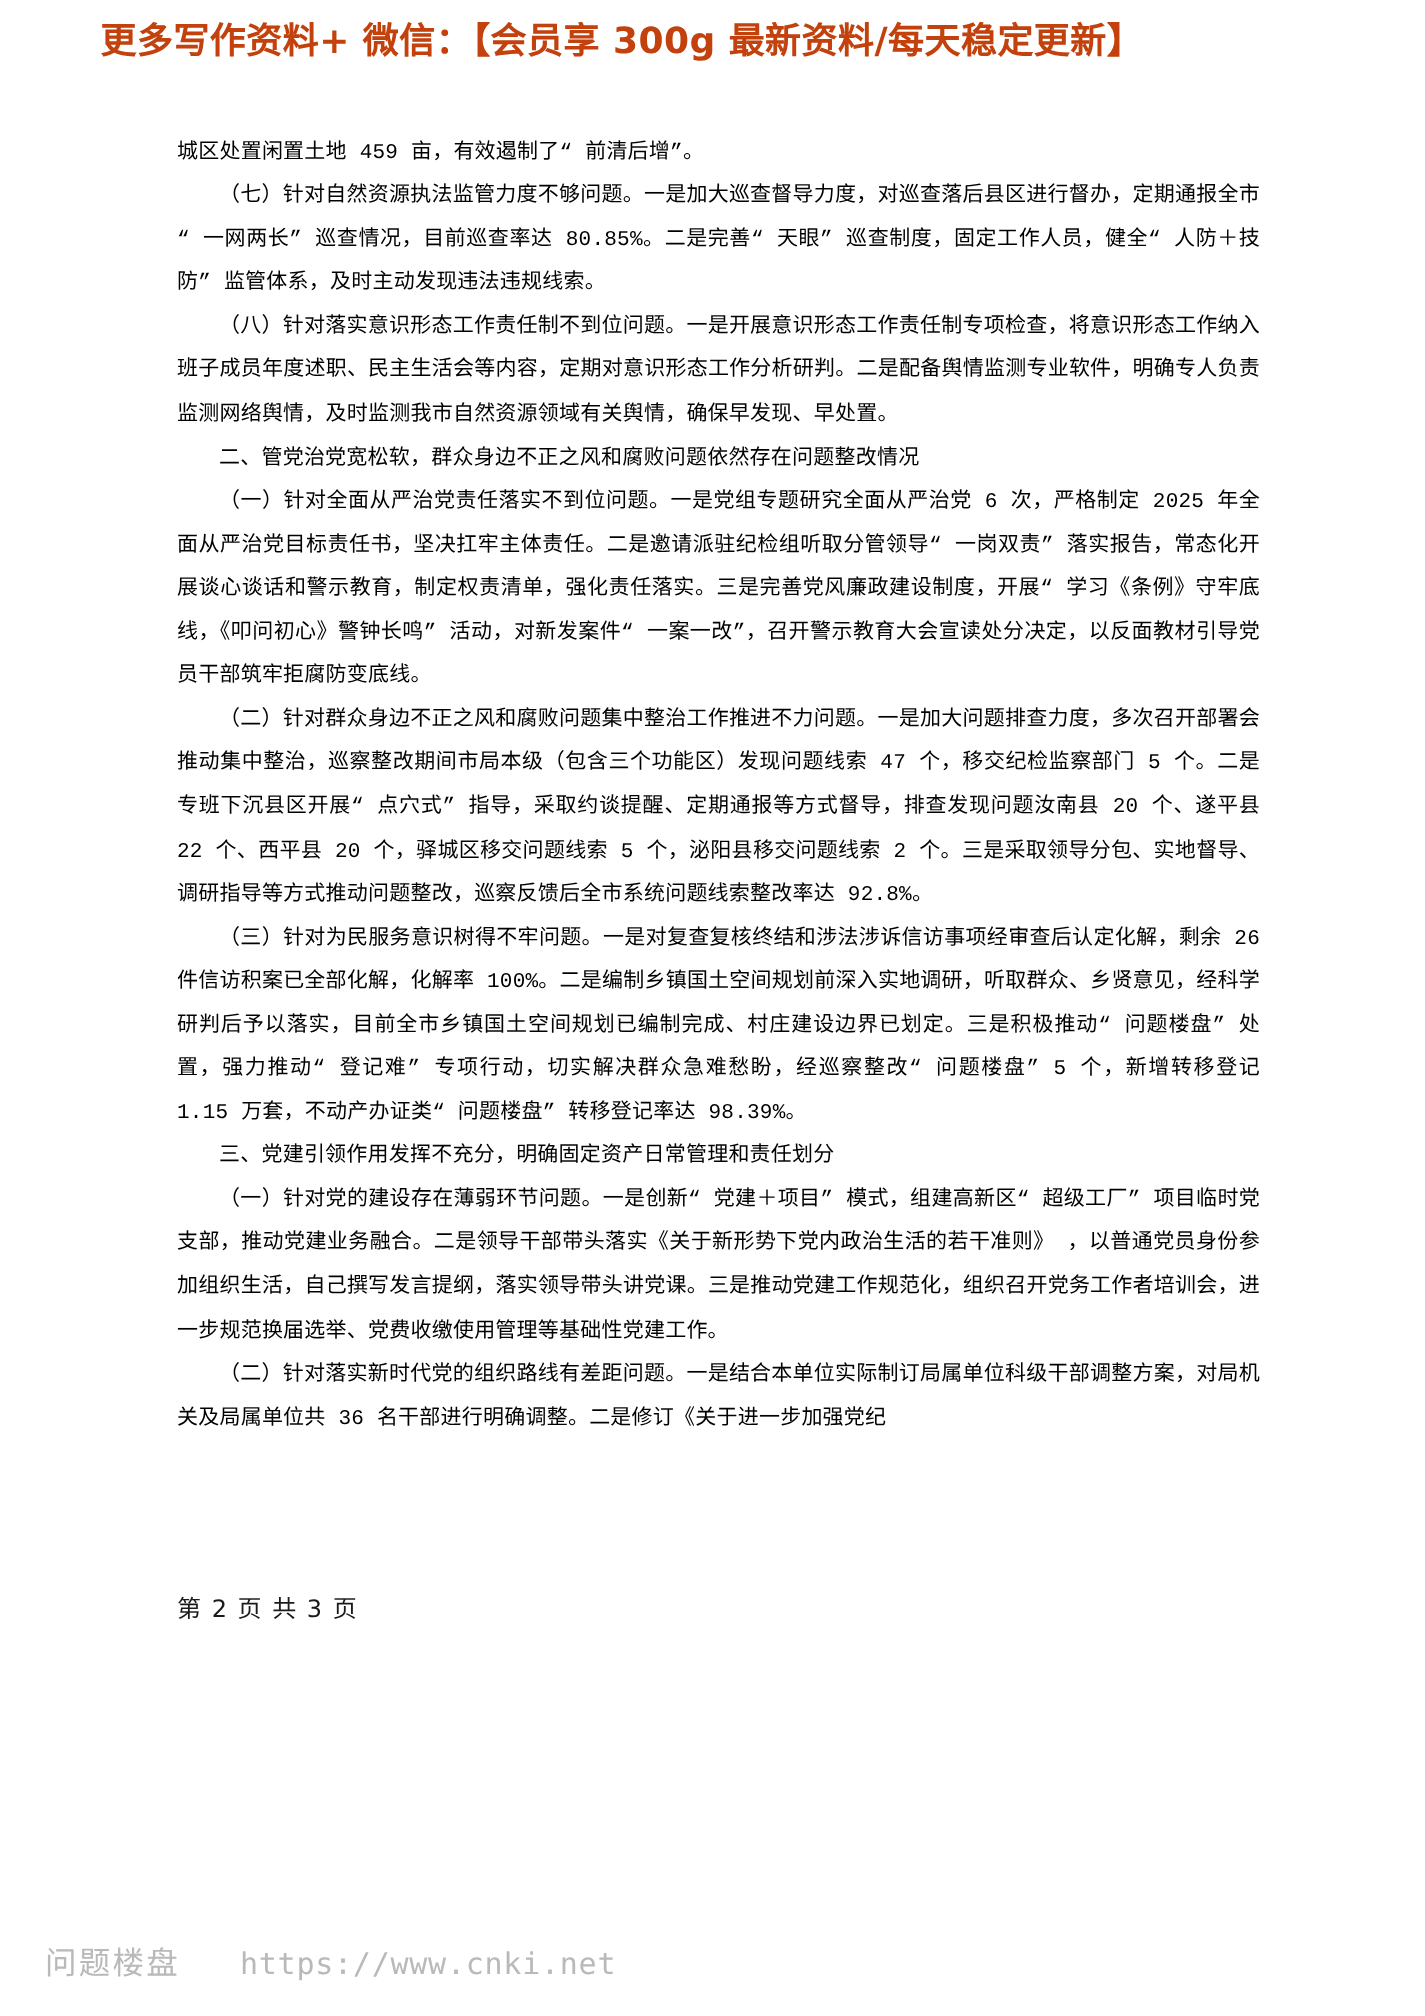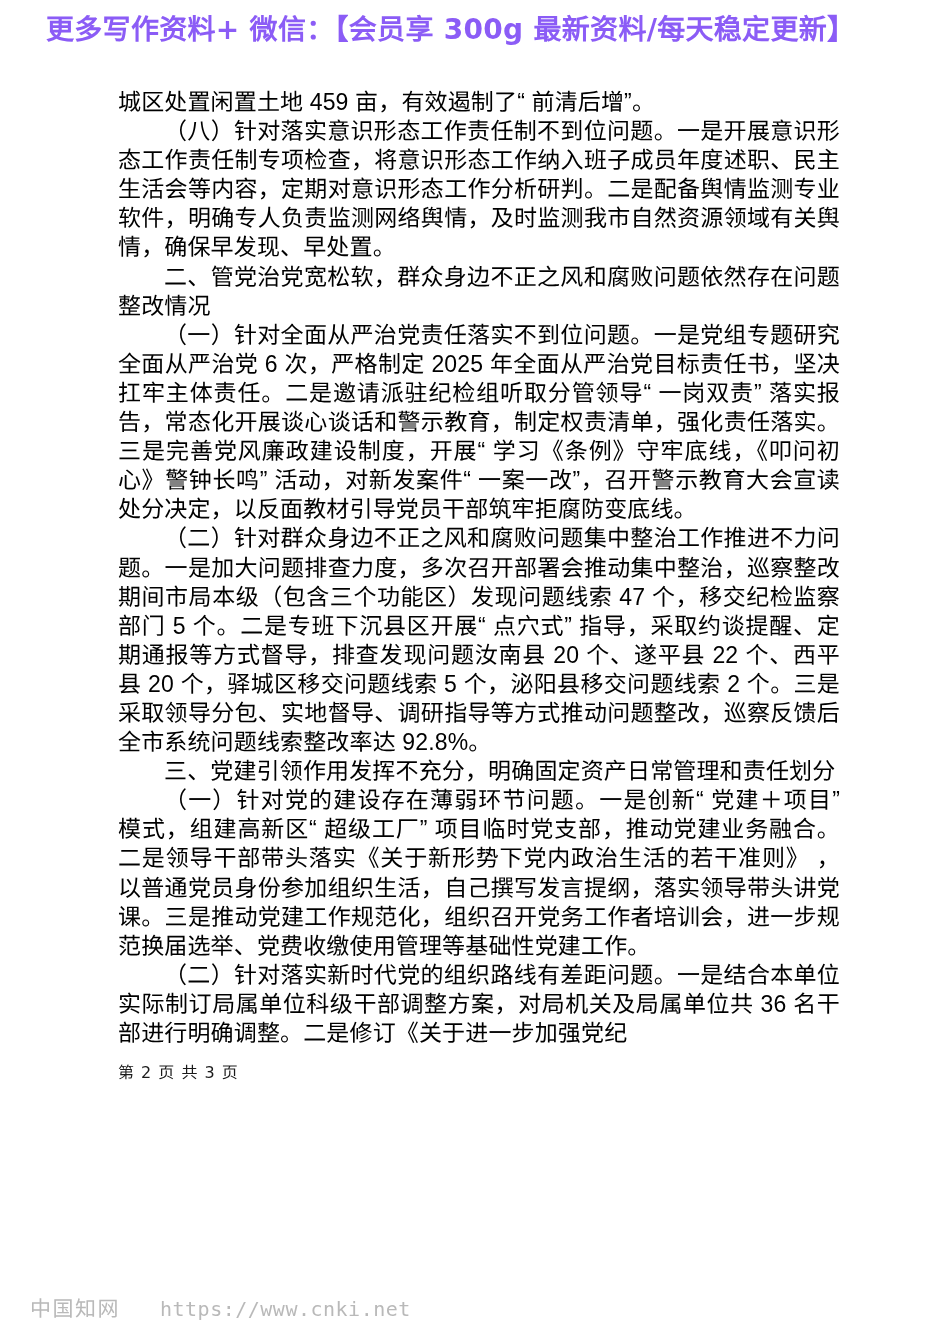--- a/index.html
+++ b/index.html
@@ -13,48 +13,48 @@
     width: 950px;
     height: 1344px;
     background: #ffffff;
     overflow: hidden;
     font-family: "DejaVu Sans", "Liberation Sans", sans-serif;
   }
 
   
   .promo-banner {
     position: absolute;
-    left: 46px;
+    left: 67px;
     top: 12px;
     width: 850px;
-    color: #8b5cf6;
-    font-size: 28px;
+    color: #c2410c;
+    font-size: 24px;
     font-weight: 700;
     letter-spacing: 0.3px;
     white-space: nowrap;
     line-height: 1.25;
     font-family: "DejaVu Sans", "Liberation Sans", sans-serif;
   }
 
   
   .doc-body {
     position: absolute;
     left: 118px;
     top: 88px;
     width: 722px;
   }
   .para {
     margin: 0;
-    font-size: 23px;
+    font-size: 14px;
     line-height: 29.1px;
     color: #000000;
     text-align: justify;
     text-justify: inter-ideograph;
     letter-spacing: 0.15px;
-    font-family: Liberation Sans, sans-serif;
+    font-family: Liberation Mono, monospace;
   }
   .para.indent {
     text-indent: 2em;
   }
 
   
   .page-footer {
     position: absolute;
     left: 118px;
     top: 1062px;
@@ -92,29 +92,31 @@
 </style>
 </head>
 <body>
 
 <div class="page">
 
   <div class="promo-banner">更多写作资料+ 微信：【会员享 300g 最新资料/每天稳定更新】</div>
 
   <div class="doc-body">
     <p class="para">城区处置闲置土地 459 亩，有效遏制了“ 前清后增”。</p>
+    <p class="para indent">（七）针对自然资源执法监管力度不够问题。一是加大巡查督导力度，对巡查落后县区进行督办，定期通报全市“ 一网两长” 巡查情况，目前巡查率达 80.85%。二是完善“ 天眼” 巡查制度，固定工作人员，健全“ 人防＋技防” 监管体系，及时主动发现违法违规线索。</p>
     <p class="para indent">（八）针对落实意识形态工作责任制不到位问题。一是开展意识形态工作责任制专项检查，将意识形态工作纳入班子成员年度述职、民主生活会等内容，定期对意识形态工作分析研判。二是配备舆情监测专业软件，明确专人负责监测网络舆情，及时监测我市自然资源领域有关舆情，确保早发现、早处置。</p>
     <p class="para indent">二、管党治党宽松软，群众身边不正之风和腐败问题依然存在问题整改情况</p>
     <p class="para indent">（一）针对全面从严治党责任落实不到位问题。一是党组专题研究全面从严治党 6 次，严格制定 2025 年全面从严治党目标责任书，坚决扛牢主体责任。二是邀请派驻纪检组听取分管领导“ 一岗双责” 落实报告，常态化开展谈心谈话和警示教育，制定权责清单，强化责任落实。三是完善党风廉政建设制度，开展“ 学习《条例》守牢底线，《叩问初心》警钟长鸣” 活动，对新发案件“ 一案一改”，召开警示教育大会宣读处分决定，以反面教材引导党员干部筑牢拒腐防变底线。</p>
     <p class="para indent">（二）针对群众身边不正之风和腐败问题集中整治工作推进不力问题。一是加大问题排查力度，多次召开部署会推动集中整治，巡察整改期间市局本级（包含三个功能区）发现问题线索 47 个，移交纪检监察部门 5 个。二是专班下沉县区开展“ 点穴式” 指导，采取约谈提醒、定期通报等方式督导，排查发现问题汝南县 20 个、遂平县 22 个、西平县 20 个，驿城区移交问题线索 5 个，泌阳县移交问题线索 2 个。三是采取领导分包、实地督导、调研指导等方式推动问题整改，巡察反馈后全市系统问题线索整改率达 92.8%。</p>
+    <p class="para indent">（三）针对为民服务意识树得不牢问题。一是对复查复核终结和涉法涉诉信访事项经审查后认定化解，剩余 26 件信访积案已全部化解，化解率 100%。二是编制乡镇国土空间规划前深入实地调研，听取群众、乡贤意见，经科学研判后予以落实，目前全市乡镇国土空间规划已编制完成、村庄建设边界已划定。三是积极推动“ 问题楼盘” 处置，强力推动“ 登记难” 专项行动，切实解决群众急难愁盼，经巡察整改“ 问题楼盘” 5 个，新增转移登记 1.15 万套，不动产办证类“ 问题楼盘” 转移登记率达 98.39%。</p>
     <p class="para indent">三、党建引领作用发挥不充分，明确固定资产日常管理和责任划分</p>
     <p class="para indent">（一）针对党的建设存在薄弱环节问题。一是创新“ 党建＋项目” 模式，组建高新区“ 超级工厂” 项目临时党支部，推动党建业务融合。二是领导干部带头落实《关于新形势下党内政治生活的若干准则》 ，以普通党员身份参加组织生活，自己撰写发言提纲，落实领导带头讲党课。三是推动党建工作规范化，组织召开党务工作者培训会，进一步规范换届选举、党费收缴使用管理等基础性党建工作。</p>
     <p class="para indent">（二）针对落实新时代党的组织路线有差距问题。一是结合本单位实际制订局属单位科级干部调整方案，对局机关及局属单位共 36 名干部进行明确调整。二是修订《关于进一步加强党纪</p>
   </div>
 
   <div class="page-footer">第 2 页 共 3 页</div>
 
   <div class="watermark">
-    <span class="watermark-name">中国知网</span>
+    <span class="watermark-name">问题楼盘</span>
     <span class="watermark-url">https://www.cnki.net</span>
   </div>
 
 </div>
 
 </body></html>

